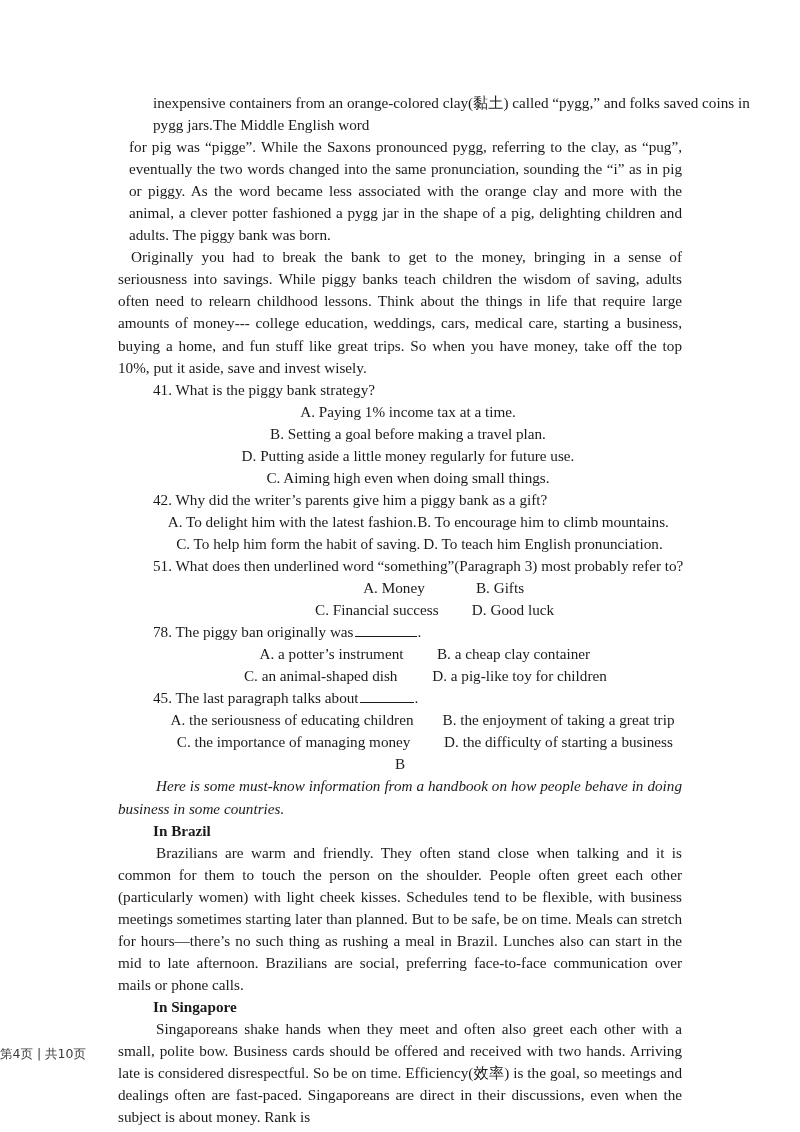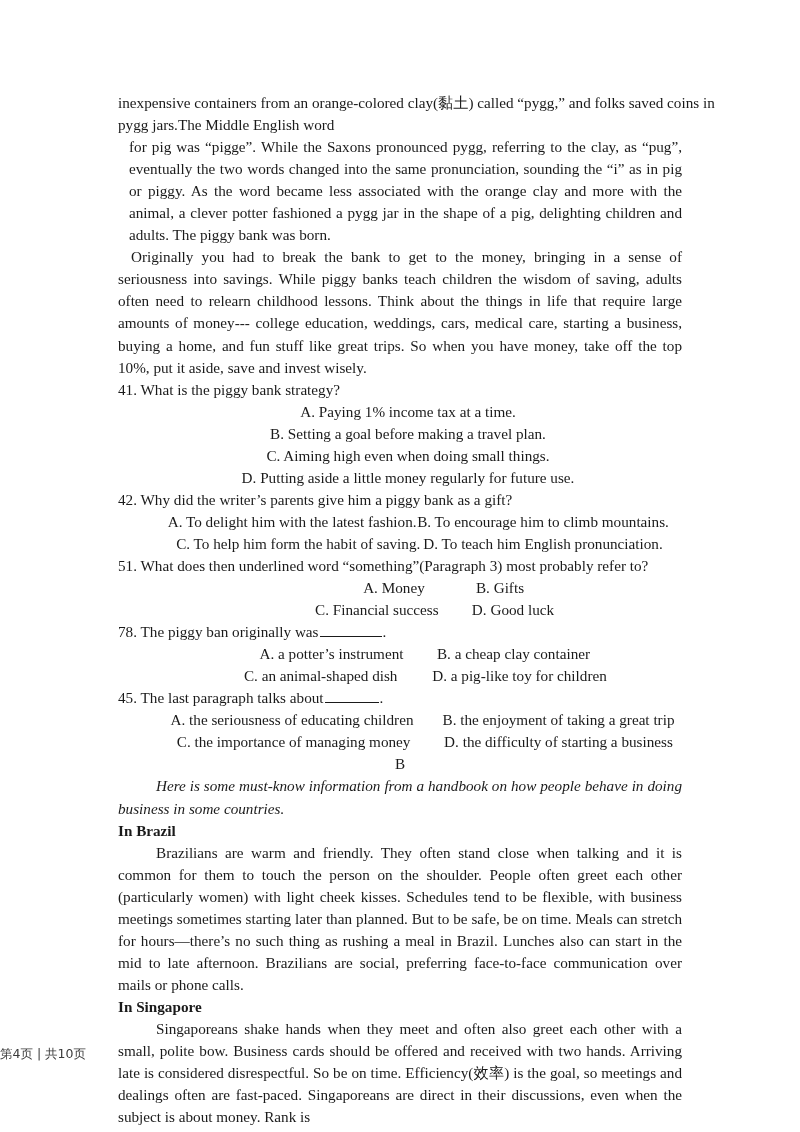--- a/index.html
+++ b/index.html
@@ -47,20 +47,21 @@
     text-indent: 13px;
   }
   .para.indent-lg {
     text-indent: 38px;
   }
   .q-line {
     font-size: 15.2px;
     line-height: 22.05px;
     text-align: left;
     white-space: nowrap;
+    margin-left: 35px;
   }
   .opt-line {
     font-size: 15.2px;
     line-height: 22.05px;
     text-align: center;
     white-space: nowrap;
   }
   .pad-a { padding-left: 16px; }
   .pad-c { padding-left: 36px; }
   .centered {
@@ -111,22 +112,22 @@
     <p class="para noindent">for pig was “pigge”. While the Saxons pronounced pygg, referring to the clay, as “pug”, eventually the two words changed into the same pronunciation, sounding the “i” as in pig or piggy. As the word became less associated with the orange clay and more with the animal, a clever potter fashioned a pygg jar in the shape of a pig, delighting children and adults. The piggy bank was born.</p>
 
     <p class="para indent-sm">Originally you had to break the bank to get to the money, bringing in a sense of seriousness into savings. While piggy banks teach children the wisdom of saving, adults often need to relearn childhood lessons. Think about the things in life that require large amounts of money--- college education, weddings, cars, medical care, starting a business, buying a home, and fun stuff like great trips. So when you have money, take off the top 10%, put it aside, save and invest wisely.</p>
 
     <div class="q-line">
       <span>41.</span>
       <span>What is the piggy bank strategy?</span>
     </div>
     <div class="opt-line pad-a">A. Paying 1% income tax at a time.</div>
     <div class="opt-line pad-a">B. Setting a goal before making a travel plan.</div>
+    <div class="opt-line pad-a">D. Putting aside a little money regularly for future use.</div>
     <div class="opt-line pad-a">C. Aiming high even when doing small things.</div>
-    <div class="opt-line pad-a">D. Putting aside a little money regularly for future use.</div>
 
     <div class="q-line">
       <span>42.</span>
       <span>Why did the writer’s parents give him a piggy bank as a gift?</span>
     </div>
     <div class="opt-line pad-c">
       <span class="col2" style="width:250px">A. To delight him with the latest fashion.</span><span>B. To encourage him to climb mountains.</span>
     </div>
     <div class="opt-line pad-c">
       <span class="col2" style="width:250px">C. To help him form the habit of saving.</span><span>D. To teach him English pronunciation.</span>

